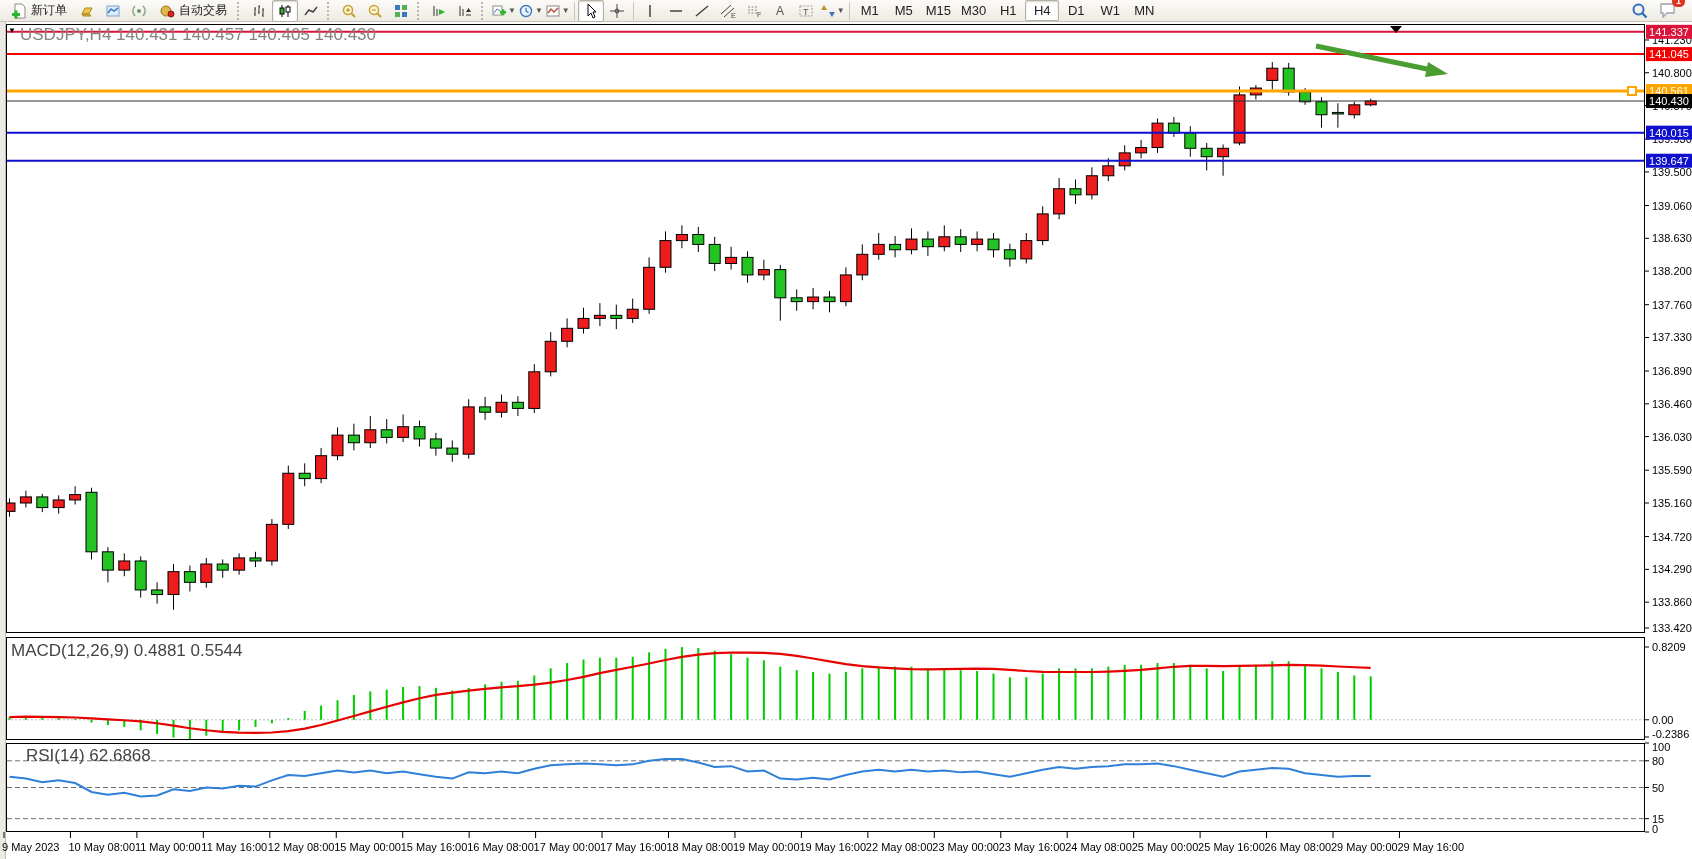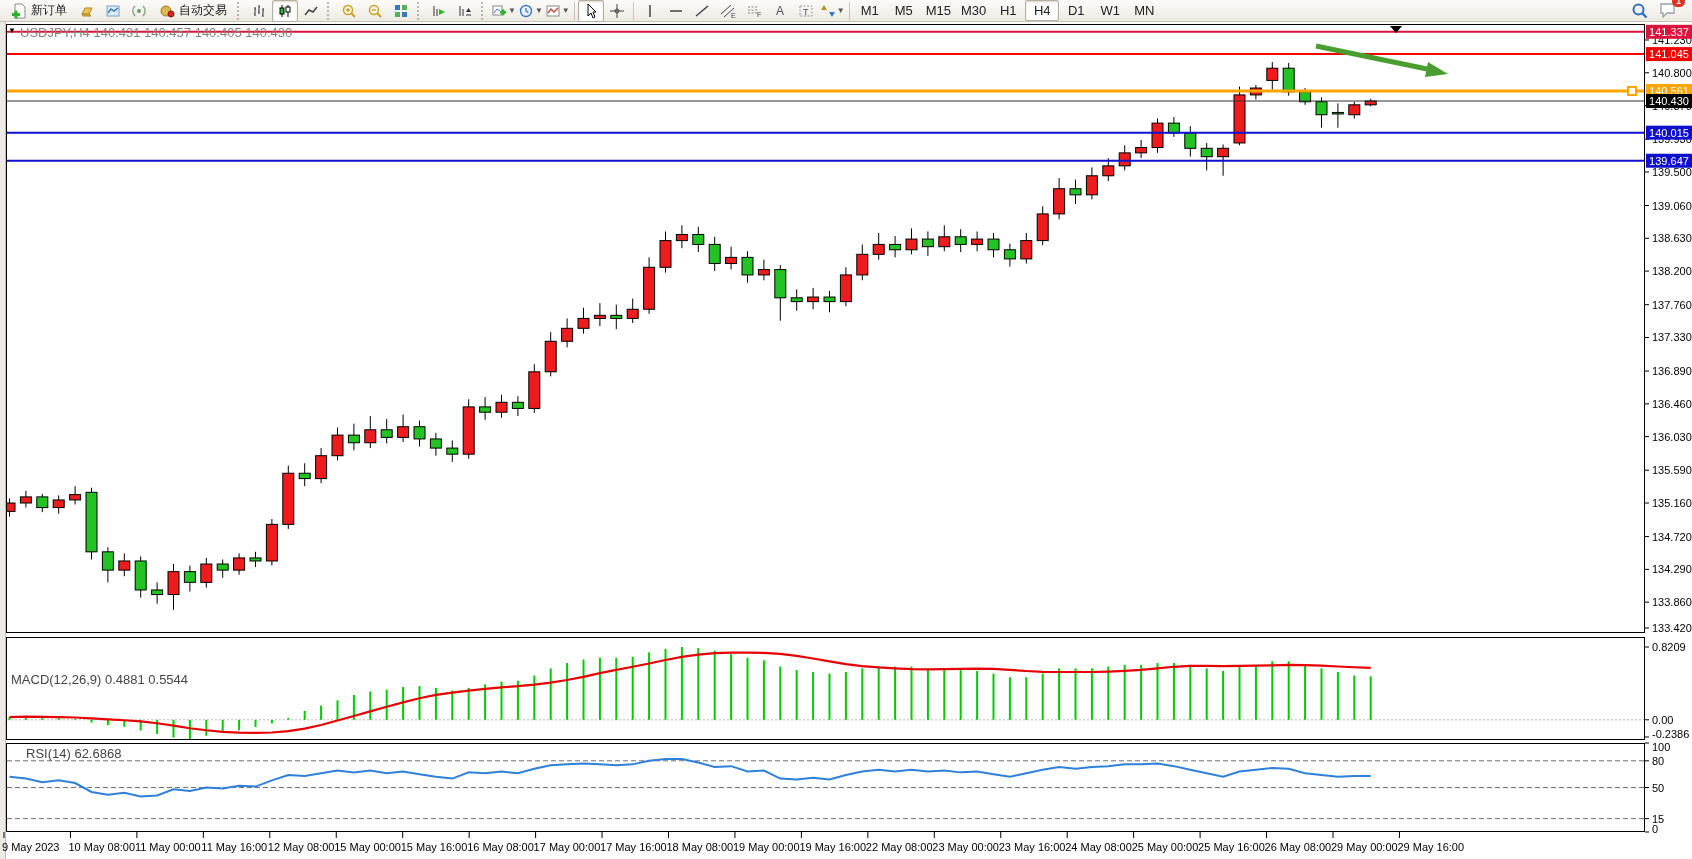--- a/index.html
+++ b/index.html
@@ -17,24 +17,24 @@
 .badge{position:absolute;top:-5px;right:-7px;background:#e03020;color:#fff;border-radius:8px;font-size:9px;line-height:11px;padding:0 4px;font-weight:bold}
 .caret{font-size:8px;color:#555;margin-left:1px}
 
 .pane{position:absolute;background:#fff;border:1px solid #000;box-sizing:border-box;z-index:1}
 #main-pane{left:6px;top:24px;width:1639px;height:609px}
 #macd-pane{left:6px;top:637px;width:1639px;height:103px}
 #rsi-pane{left:6px;top:743px;width:1639px;height:89px}
 #left-gutter{position:absolute;left:0;top:22px;width:6px;height:837px;background:#eceae4;border-right:1px solid #c2beb5;box-sizing:border-box;z-index:0}
 #chart-svg{position:absolute;left:0;top:0;z-index:2}
 #chart-svg text{font-family:"Liberation Sans",sans-serif}
-.pane-label{position:absolute;z-index:3;color:#444;font-size:13px;white-space:nowrap}
+.pane-label{position:absolute;z-index:3;color:#444;font-size:17px;white-space:nowrap}
 #chart-title{left:20px;top:25px;color:#85847c;z-index:3}
 #title-caret{position:absolute;left:8px;top:26px;font-size:8px;color:#000;z-index:3}
-#macd-label{left:11px;top:672px}
+#macd-label{left:11px;top:641px}
 #rsi-label{left:26px;top:746px}
 .icon16{display:block}
 </style>
 </head>
 <body>
 
 <div id="toolbar">
   <div class="tb tb-text">
     <svg class="icon16" width="16" height="16">
         <path d="M4 1h7l3 3v11H4z" fill="#fff" stroke="#8a8a8a"></path>

